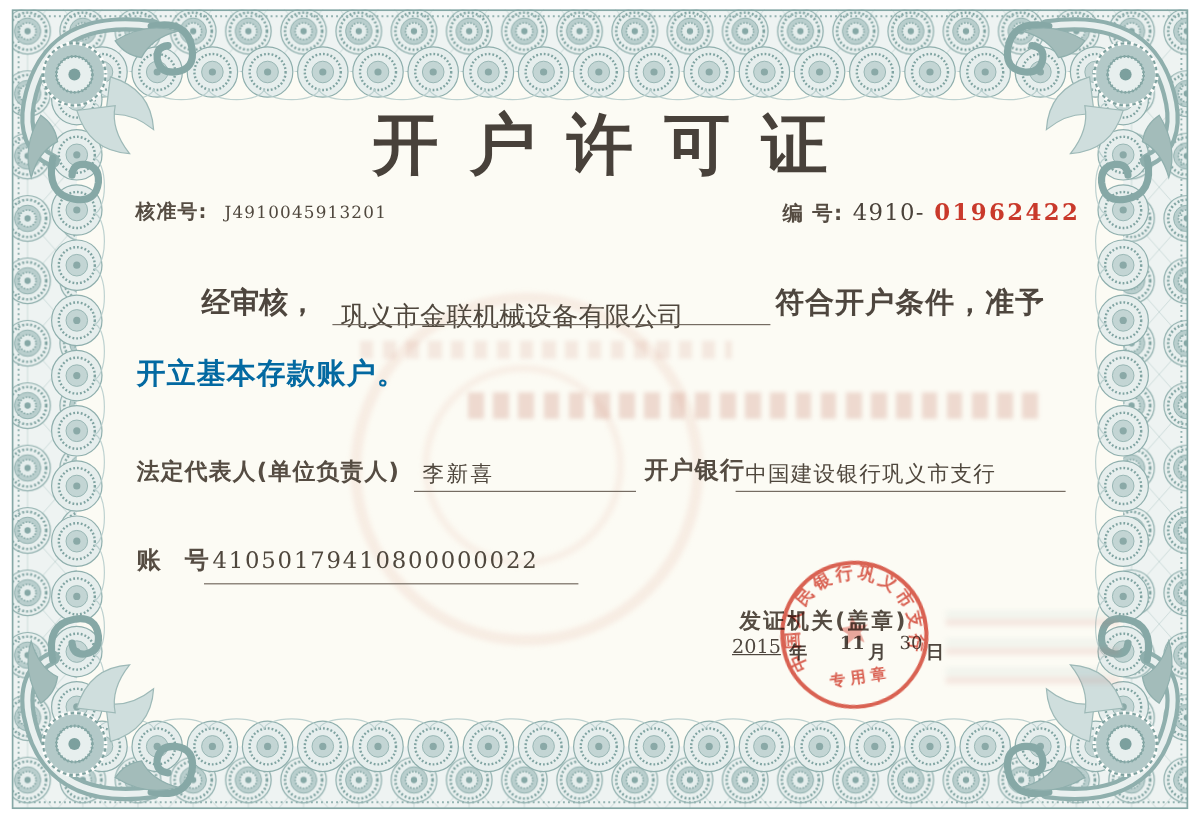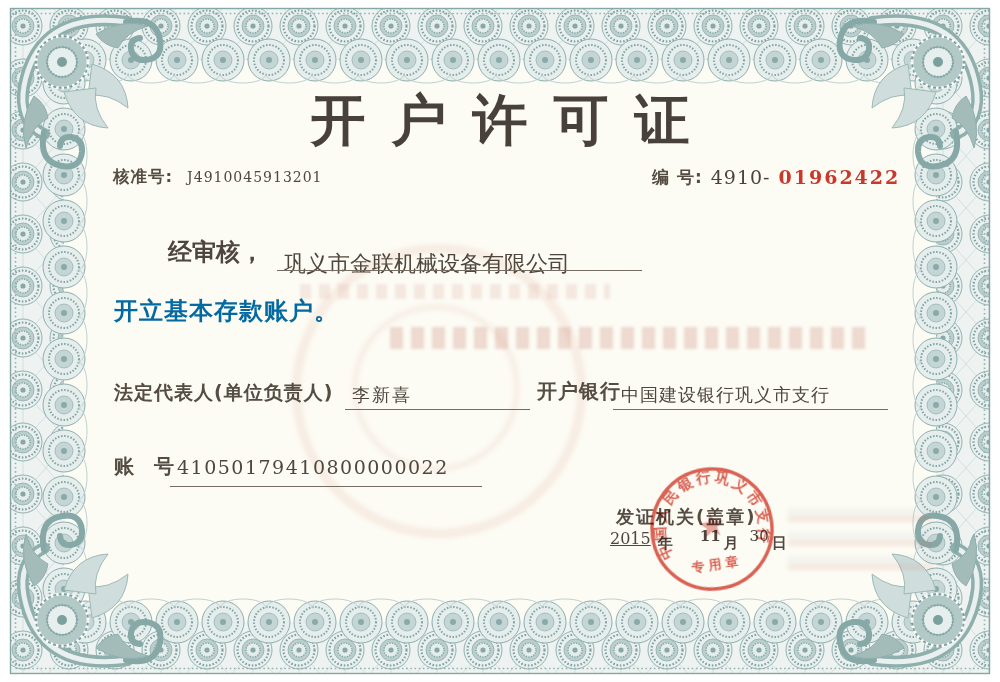--- a/index.html
+++ b/index.html
@@ -198,20 +198,21 @@
 
   <div class="abs serial">
     <span class="label">编 号:</span>
     <span class="prefix">4910-</span>
     <span class="red">01962422</span>
   </div>
 
   <span class="abs reviewed">经审核，</span>
   <span class="abs company value">巩义市金联机械设备有限公司</span>
   <div class="abs uline u1l"></div>
+  <span class="abs qualify">符合开户条件，准予</span>
 
   <span class="abs line2">开立基本存款账户。</span>
 
   <span class="abs rep-label label">法定代表人(单位负责人)</span>
   <span class="abs rep-value value">李新喜</span>
   <div class="abs uline u2l"></div>
   <span class="abs bank-label label">开户银行</span>
   <span class="abs bank-value value">中国建设银行巩义市支行</span>
   <div class="abs uline u3l"></div>
 

